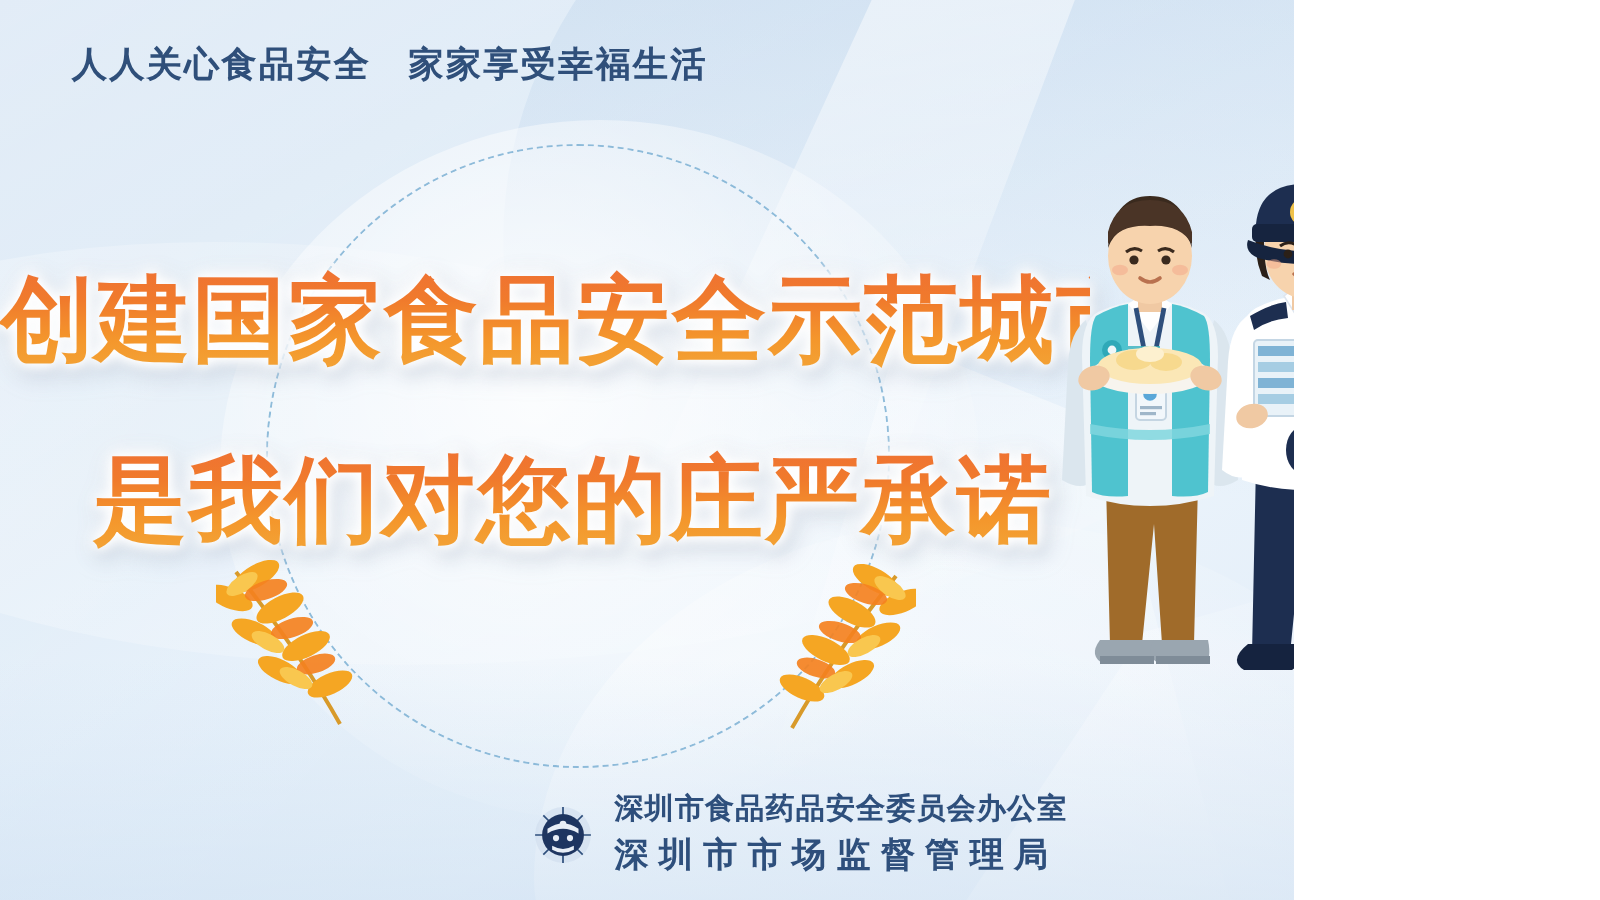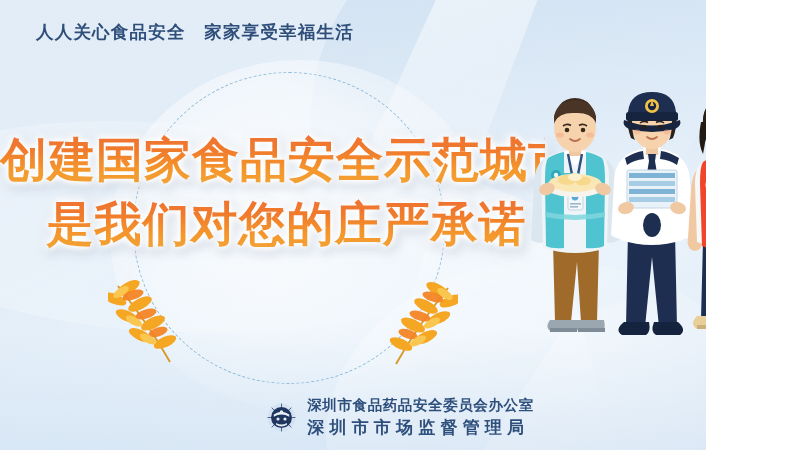--- a/index.html
+++ b/index.html
@@ -2,21 +2,21 @@
 <html><head>
 <meta charset="utf-8">
 <style>
   html, body {
     margin: 0;
     padding: 0;
     background: #ffffff;
   }
   #poster {
     position: relative;
-    width: 706px;
+    width: 647px;
     height: 450px;
     overflow: hidden;
     font-family: "Liberation Sans", "DejaVu Sans", sans-serif;
     background: linear-gradient(150deg, #cfe0f2 0%, #d5e5f4 22%, #e2eef9 48%, #eaf3fb 70%, #dfeaf7 100%);
   }
 
   
   .bg-shape { position: absolute; pointer-events: none; }
 
   .bg-sweep-1 {
@@ -116,21 +116,21 @@
     -webkit-text-fill-color: transparent;
     -webkit-text-stroke: 0px;
     position: relative;
     text-shadow: none;
     filter: drop-shadow(0 0 3px rgba(255,255,255,0.95))
             drop-shadow(0 0 3px rgba(255,255,255,0.95))
             drop-shadow(0 0 5px rgba(255,255,255,0.85))
             drop-shadow(2px 3px 3px rgba(120,140,170,0.35));
     white-space: nowrap;
   }
-  .headline-line.l2 { padding-left: 28px; }
+  .headline-line.l2 { padding-left: 28px; margin-top: 26px; }
 
   
   .wheat { position: absolute; }
   .wheat svg { display: block; }
   .wheat-left  { left: 108px; top: 276px; transform: rotate(0deg); }
   .wheat-right { left: 378px; top: 278px; transform: scaleX(-1); }
 
   
   .footer {
     position: absolute;

